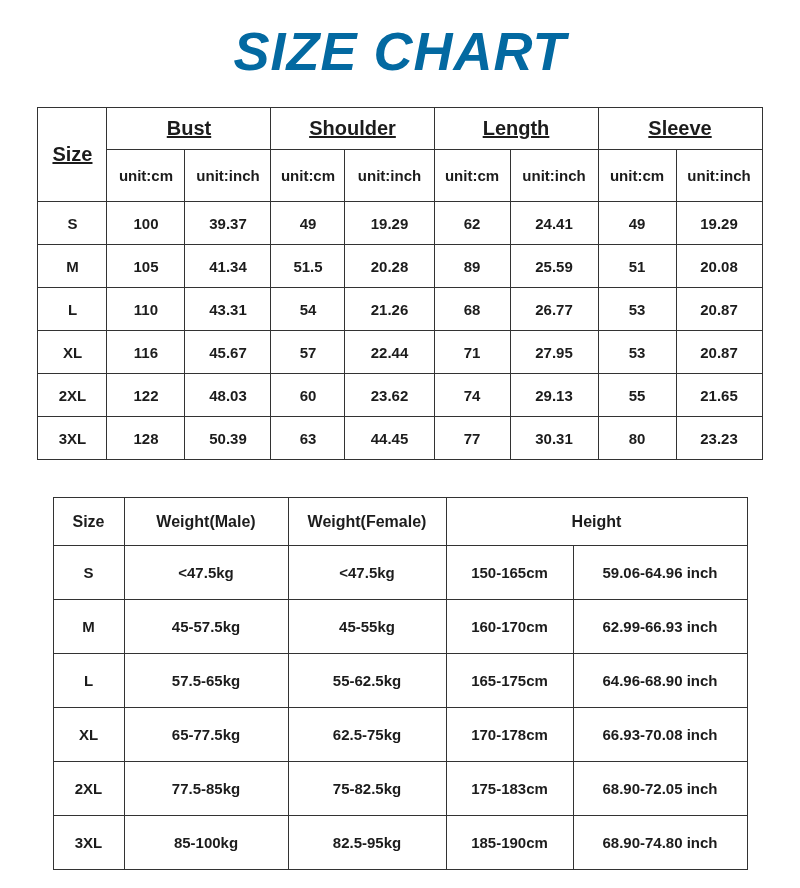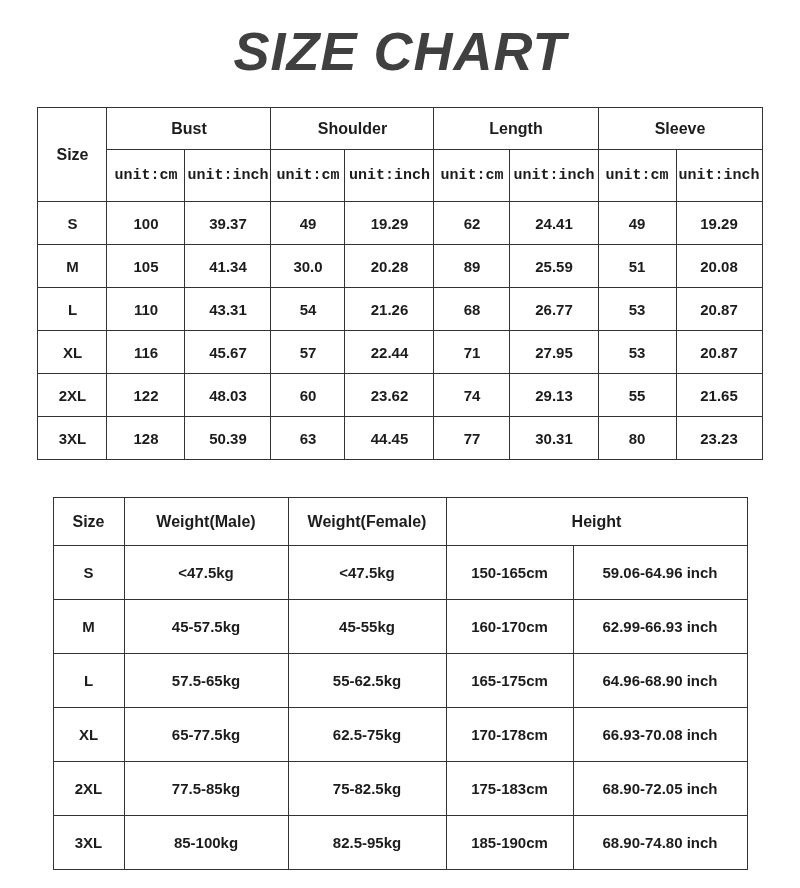--- a/index.html
+++ b/index.html
@@ -18,42 +18,42 @@
     overflow: hidden;
   }
   .title {
     text-align: center;
     font-size: 54px;
     line-height: 1.0;
     font-weight: bold;
     font-style: italic;
     letter-spacing: 1px;
     margin: 24px 0 0 0;
-    color: #404040;
+    color: #0369a1;
   }
   table {
     border-collapse: collapse;
     table-layout: fixed;
   }
   td {
     border: 1px solid #333333;
     text-align: center;
     vertical-align: middle;
     font-weight: bold;
     padding: 0 2px;
     overflow: hidden;
     white-space: nowrap;
   }
   
   .size-table {
     width: 724px;
     margin: 29px auto 0 auto;
   }
-  .size-table .group-row td   { height: 41px; font-size: 16px; }
-  .size-table .unit-row td    { height: 51px; font-size: 15px; font-family: Liberation Mono, monospace; }
+  .size-table .group-row td   { height: 41px; font-size: 20px; text-decoration: underline; }
+  .size-table .unit-row td    { height: 51px; font-size: 15px; }
   .size-table .data-row td    { height: 42px; font-size: 15px; }
   
   .body-table {
     width: 694px;
     margin: 37px auto 0 auto;
   }
   .body-table .header-row td  { height: 47px; font-size: 16px; }
   .body-table .data-row td    { height: 53px; font-size: 15px; }
 </style>
 </head>
@@ -101,21 +101,21 @@
         <td>19.29</td>
         <td>62</td>
         <td>24.41</td>
         <td>49</td>
         <td>19.29</td>
       </tr>
       <tr class="data-row">
         <td>M</td>
         <td>105</td>
         <td>41.34</td>
-        <td>30.0</td>
+        <td>51.5</td>
         <td>20.28</td>
         <td>89</td>
         <td>25.59</td>
         <td>51</td>
         <td>20.08</td>
       </tr>
       <tr class="data-row">
         <td>L</td>
         <td>110</td>
         <td>43.31</td>

